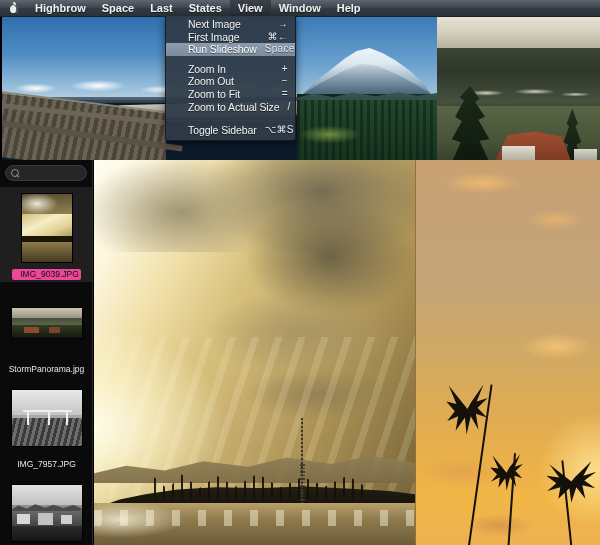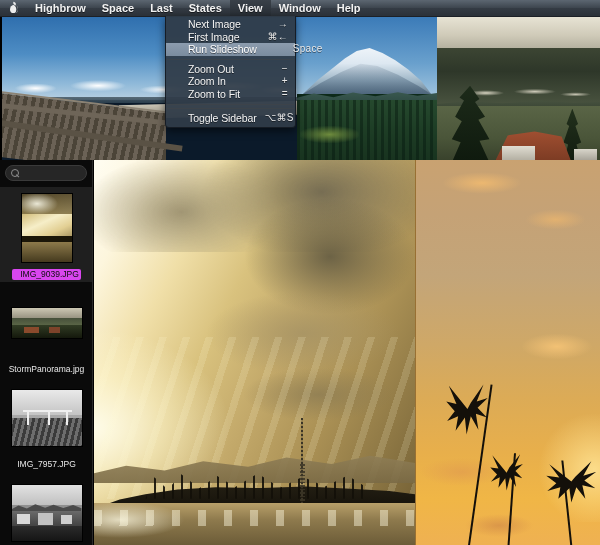--- a/index.html
+++ b/index.html
@@ -89,21 +89,20 @@
   .menu-row .mlabel { letter-spacing: -0.1px; padding-left: 8px; }
   .menu-row .mkey {
     color: #e8e8e8;
     font-size: 10px;
     letter-spacing: 0.3px;
     padding-left: 8px;
   }
   .menu-row.selected {
     background: linear-gradient(180deg,#8c9cae 0%, #7b8c9e 100%);
     color: #ffffff;
-    gap: 28px;
   }
   .menu-sep {
     height: 1px;
     margin: 3px 1px;
     background: rgba(255,255,255,0.16);
     border-top: 1px solid rgba(0,0,0,0.30);
   }
 
   
   #topstrip {
@@ -295,21 +294,21 @@
   }
   .thumb-label {
     font-size: 8.5px;
     color: #e8e8e8;
     margin-top: 3px;
     padding: 0 2px;
     line-height: 11px;
     white-space: nowrap;
   }
   .thumb-cell.selected .thumb-label {
-    background: #d946ef;
+    background: #ec4899;
     color: #0d0d0d;
     border-radius: 2px;
     padding-left: 8px;
   }
 
   
   .t-sunset { width: 52px; height: 70px; background:#2b2110; }
   .t-sunset .s1 {position:absolute;inset:0;background:linear-gradient(155deg,#7a6a3e 0%,#d8c486 25%,#f6eec8 42%,#e2cf93 58%,#8a7746 80%,#3a3018 100%);}
   .t-sunset .s2 {position:absolute;left:0;top:0;width:100%;height:58%;background:radial-gradient(ellipse 60% 40% at 30% 25%, rgba(255,255,240,.85) 0%, rgba(255,255,240,0) 70%);}
   .t-sunset .s3 {position:absolute;left:0;top:0;width:100%;height:30%;background:linear-gradient(180deg,#4b4026,#7d6c3f);opacity:.85;}
@@ -677,31 +676,35 @@
       <span class="mkey">⌘←</span>
     </div>
     <div class="menu-row selected">
       <span class="mlabel">Run Slideshow</span>
       <span class="mkey">Space</span>
     </div>
 
     <div class="menu-sep"></div>
 
     <div class="menu-row">
+      <span class="mlabel">Zoom In</span>
+      <span class="mkey">+</span>
+    </div>
+    <div class="menu-row">
       <span class="mlabel">Zoom Out</span>
       <span class="mkey">−</span>
-    </div>
-    <div class="menu-row">
-      <span class="mlabel">Zoom In</span>
-      <span class="mkey">+</span>
     </div>
     <div class="menu-row">
       <span class="mlabel">Zoom to Fit</span>
       <span class="mkey">=</span>
     </div>
+    <div class="menu-row">
+      <span class="mlabel">Zoom to Actual Size</span>
+      <span class="mkey">/</span>
+    </div>
 
     <div class="menu-sep"></div>
 
 
     <div class="menu-sep"></div>
 
     <div class="menu-row">
       <span class="mlabel">Toggle Sidebar</span>
       <span class="mkey">⌥⌘S</span>
     </div>

